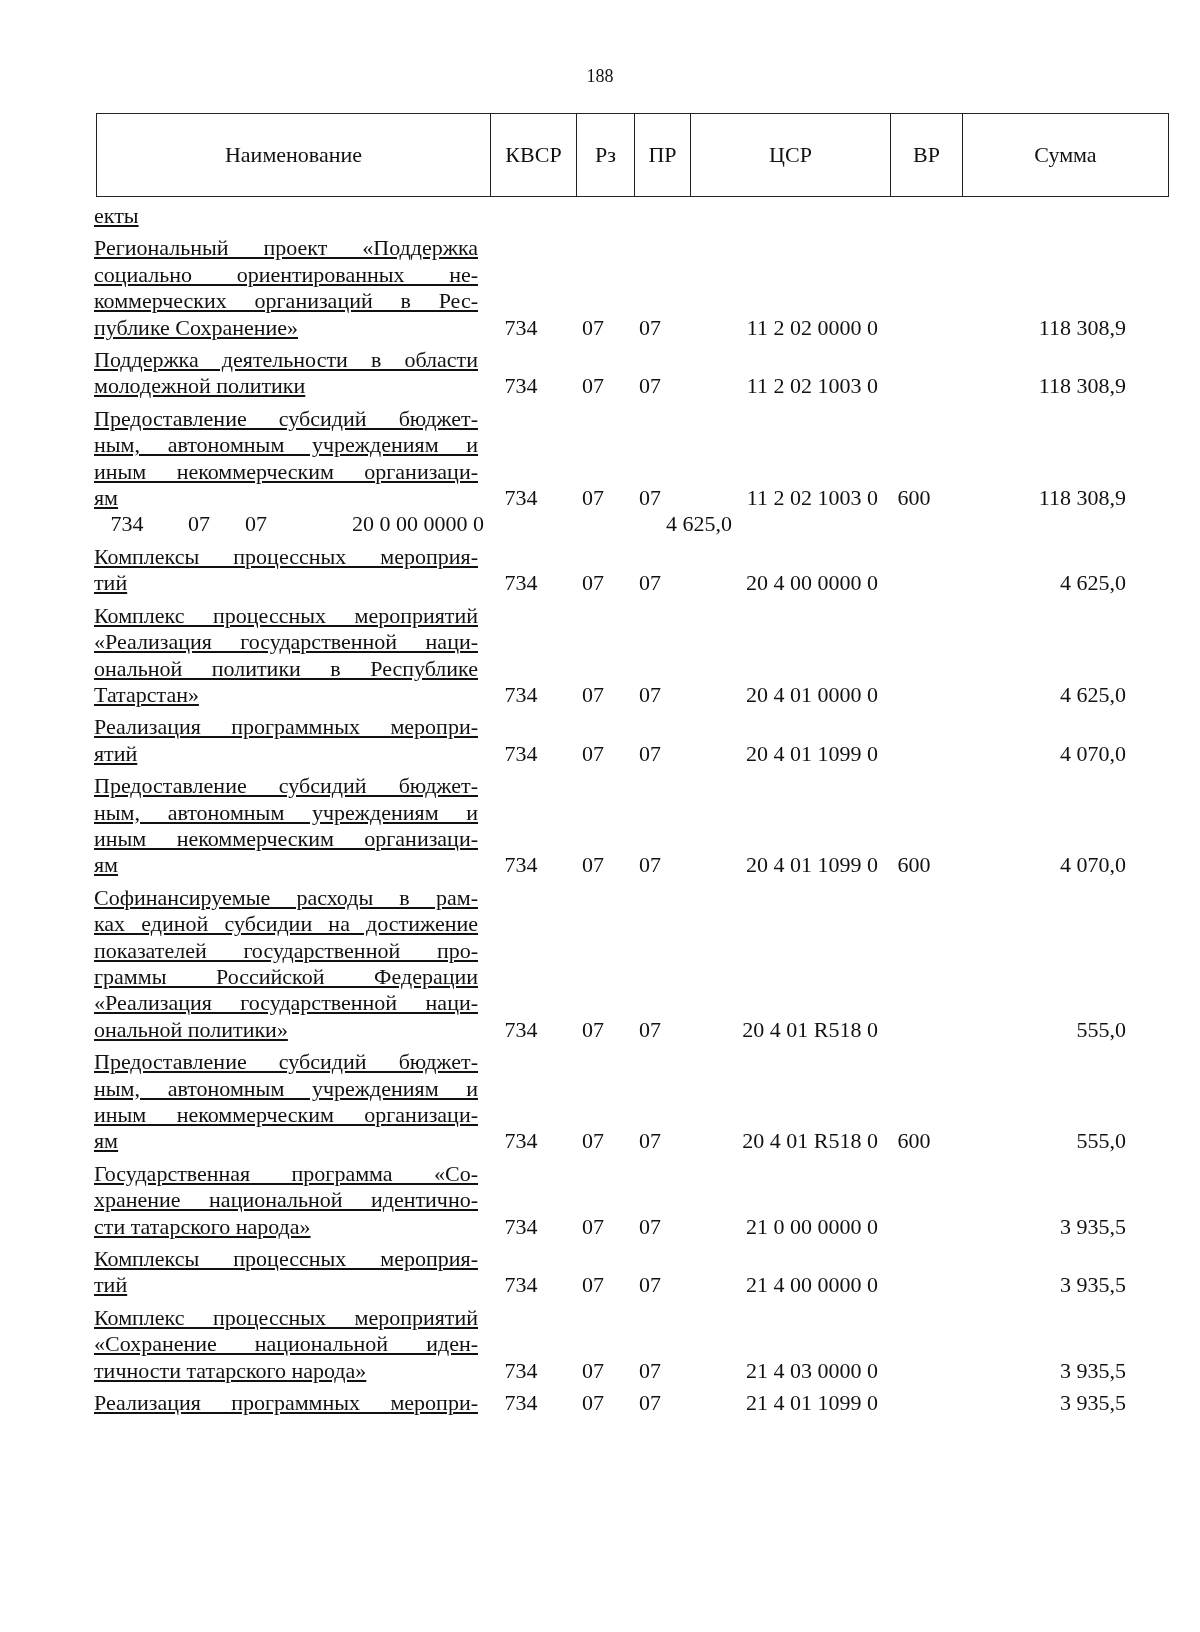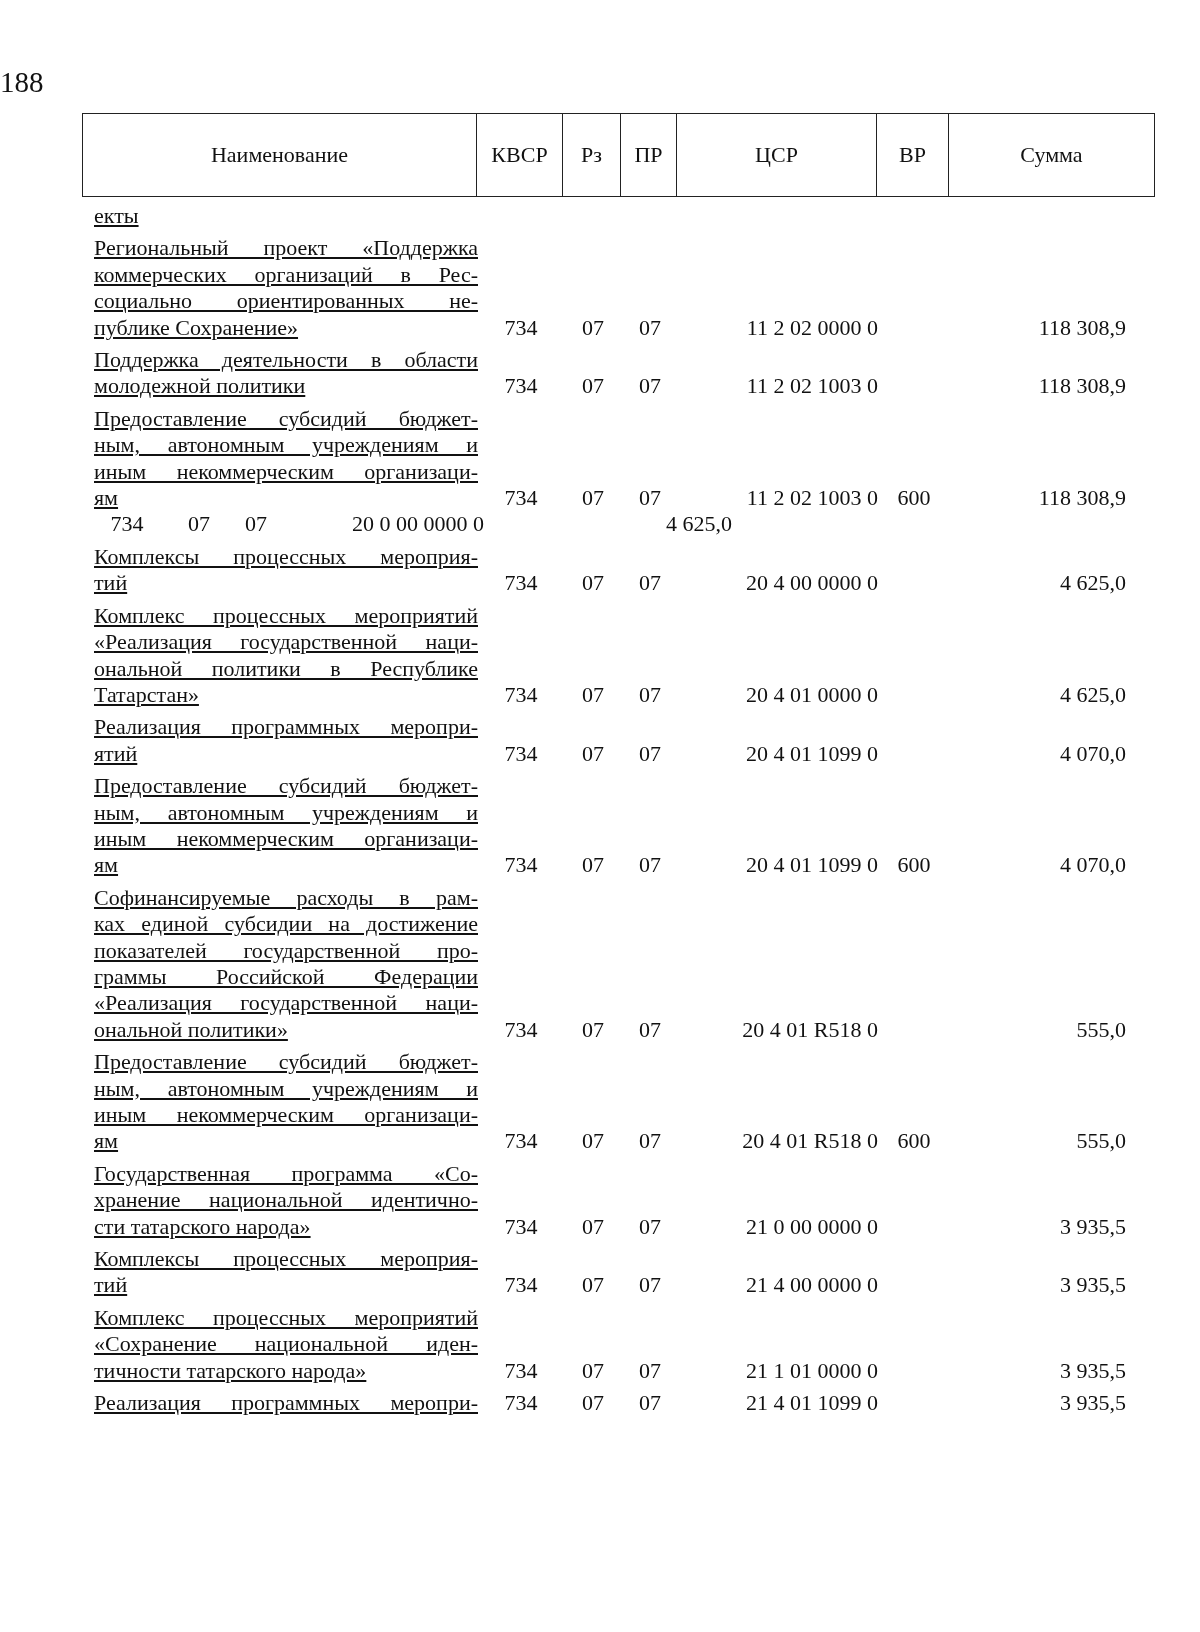--- a/index.html
+++ b/index.html
@@ -3,24 +3,24 @@
 <meta charset="utf-8">
 <style>
   html, body { margin: 0; padding: 0; background: #ffffff; }
   body {
     width: 1200px; height: 1632px; position: relative; overflow: hidden;
     font-family: "Liberation Serif", "DejaVu Serif", serif;
     color: #111111;
   }
   .page-number {
     position: absolute; top: 66px; left: 0; width: 1200px;
-    text-align: left; font-size: 29px;
+    text-align: center; font-size: 18px;
   }
   .header-table {
-    position: absolute; top: 113px; left: 82px;
+    position: absolute; top: 113px; left: 96px;
     width: 1072px; height: 84px;
     border-collapse: collapse; table-layout: fixed;
   }
   .header-table th {
     border: 1.5px solid #222; font-weight: normal; font-size: 22px;
     text-align: center; vertical-align: middle; padding: 0;
   }
   .rows { position: absolute; top: 197px; left: 84px; width: 1072px; }
   .row { display: flex; align-items: flex-end; }
   .cell-name {
@@ -74,22 +74,22 @@
       <div class="cell c-kvsr"></div>
       <div class="cell c-rz"></div>
       <div class="cell c-pr"></div>
       <div class="cell c-csr"></div>
       <div class="cell c-vr"></div>
       <div class="cell c-sum"></div>
     </div>
     <div class="row">
       <div class="cell-name">
         <span class="ln">Региональный проект «Поддержка</span>
+        <span class="ln">социально ориентированных не-</span>
         <span class="ln">коммерческих организаций в Рес-</span>
-        <span class="ln">социально ориентированных не-</span>
         <span class="ln last">публике Сохранение»</span>
       </div>
       <div class="cell c-kvsr">734</div>
       <div class="cell c-rz">07</div>
       <div class="cell c-pr">07</div>
       <div class="cell c-csr">11 2 02 0000 0</div>
       <div class="cell c-vr"></div>
       <div class="cell c-sum">118 308,9</div>
     </div>
     <div class="row">
@@ -235,21 +235,21 @@
     </div>
     <div class="row">
       <div class="cell-name">
         <span class="ln">Комплекс процессных мероприятий</span>
         <span class="ln">«Сохранение национальной иден-</span>
         <span class="ln last">тичности татарского народа»</span>
       </div>
       <div class="cell c-kvsr">734</div>
       <div class="cell c-rz">07</div>
       <div class="cell c-pr">07</div>
-      <div class="cell c-csr">21 1 01 0000 0</div>
+      <div class="cell c-csr">21 4 03 0000 0</div>
       <div class="cell c-vr"></div>
       <div class="cell c-sum">3 935,5</div>
     </div>
     <div class="row">
       <div class="cell-name">
         <span class="ln">Реализация программных меропри-</span>
       </div>
       <div class="cell c-kvsr">734</div>
       <div class="cell c-rz">07</div>
       <div class="cell c-pr">07</div>

